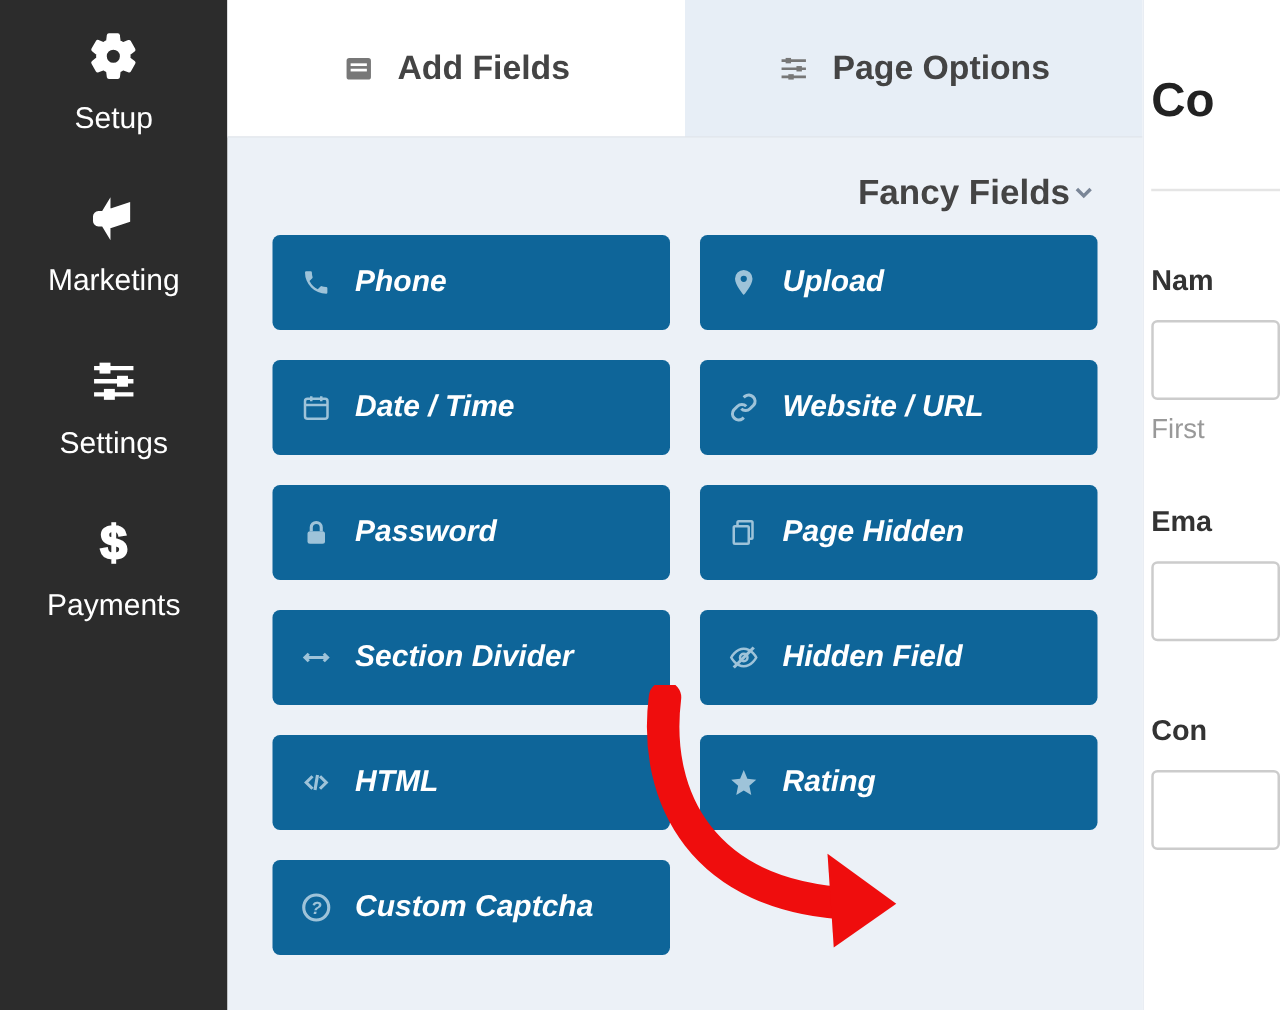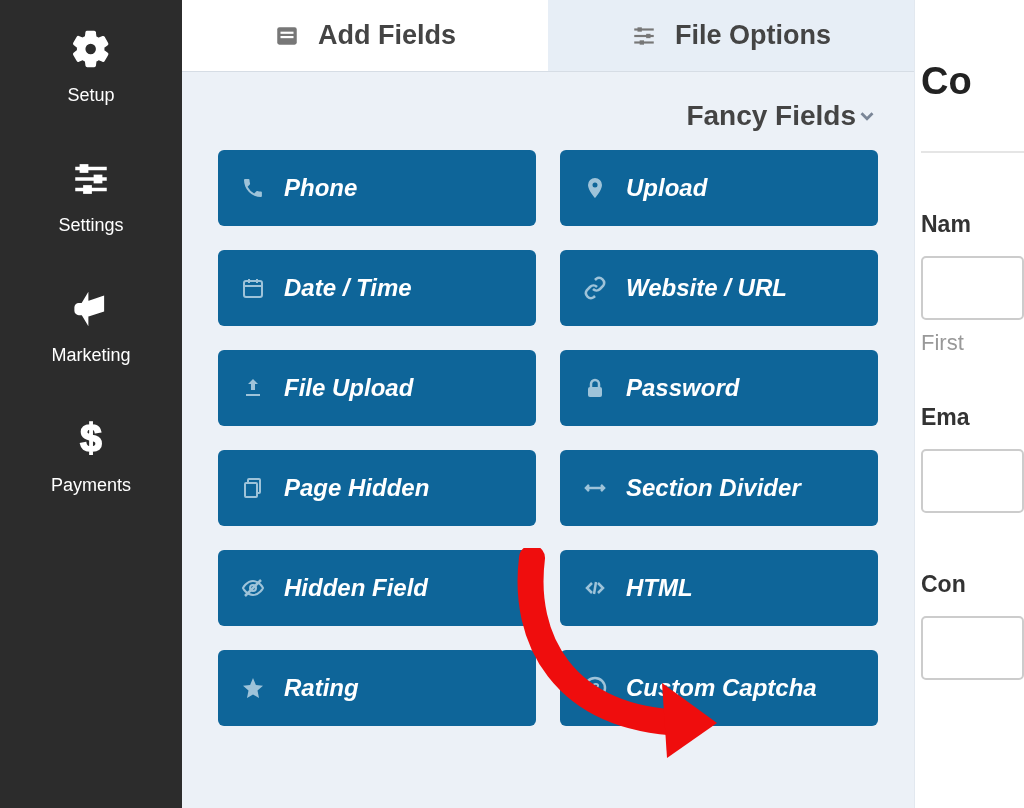--- a/index.html
+++ b/index.html
@@ -5,26 +5,26 @@
   * { margin: 0; padding: 0; box-sizing: border-box; }
   html, body { width: 1024px; height: 808px; overflow: hidden; font-family: -apple-system, Helvetica, Arial, sans-serif; }
   body { display: flex; }
 
   
   .sidebar { width: 182px; height: 100%; background: #2c2c2c; display: flex; flex-direction: column; }
   .sidebar-item { height: 130px; display: flex; flex-direction: column; align-items: center; justify-content: center; color: #fff; cursor: pointer; }
   .sidebar-item.active { background: #e27730; }
   .sidebar-item .sb-ico { width: 48px; height: 48px; display: flex; align-items: center; justify-content: center; }
   .sidebar-item .sb-ico svg { width: 42px; height: 42px; fill: #fff; stroke: #fff; }
-  .sidebar-item .sb-label { margin-top: 12px; font-size: 18px; font-weight: 400; }
+  .sidebar-item .sb-label { margin-top: 12px; font-size: 24px; font-weight: 400; }
 
   
   .panel { flex: 1; height: 100%; background: #ecf1f7; display: flex; flex-direction: column; position: relative; overflow: hidden; }
 
-  .tabs { display: flex; height: 72px; border-bottom: 1px solid #d6dde5; background: #fff; }
+  .tabs { display: flex; height: 110px; border-bottom: 1px solid #d6dde5; background: #fff; }
   .tab { flex: 1; display: flex; align-items: center; justify-content: center; gap: 18px; font-size: 27px; font-weight: 600; color: #444; cursor: pointer; background: #fff; }
   .tab .tb-ico { width: 26px; height: 26px; display: flex; align-items: center; justify-content: center; }
   .tab .tb-ico svg { width: 26px; height: 26px; fill: #777; }
   .tab.inactive { background: #e7eef6; color: #444; }
   .tab.inactive .tb-ico svg { fill: #777; }
 
   .section-header { display: flex; align-items: center; justify-content: flex-end; padding: 28px 36px 18px 36px; }
   .section-title { font-size: 28px; font-weight: 700; color: #444; }
   .chev { width: 22px; height: 22px; }
   .chev svg { width: 22px; height: 22px; stroke: #7a8697; fill: none; stroke-width: 3; }
@@ -125,38 +125,38 @@
           <path d="M19.14,12.94a7.07,7.07,0,0,0,.05-.94,7.07,7.07,0,0,0-.05-.94l2.11-1.65a.5.5,0,0,0,.12-.64l-2-3.46a.5.5,0,0,0-.61-.22l-2.49,1a7,7,0,0,0-1.62-.94L14.3,2.5A.5.5,0,0,0,13.81,2H9.81a.5.5,0,0,0-.49.42L9,5.07a7,7,0,0,0-1.62.94l-2.49-1a.5.5,0,0,0-.61.22l-2,3.46a.5.5,0,0,0,.12.64L4.5,11a7.07,7.07,0,0,0-.05.94,7.07,7.07,0,0,0,.05.94L2.39,14.57a.5.5,0,0,0-.12.64l2,3.46a.5.5,0,0,0,.61.22l2.49-1a7,7,0,0,0,1.62.94l.35,2.65a.5.5,0,0,0,.49.42h4a.5.5,0,0,0,.49-.42l.35-2.65a7,7,0,0,0,1.62-.94l2.49,1a.5.5,0,0,0,.61-.22l2-3.46a.5.5,0,0,0-.12-.64ZM11.81,15.5A3.5,3.5,0,1,1,15.31,12,3.5,3.5,0,0,1,11.81,15.5Z"></path>
         </svg>
     </span>
     <span class="sb-label">Setup</span>
   </div>
 
 
   <div class="sidebar-item">
     <span class="sb-ico">
       <svg viewBox="0 0 24 24">
+          <path d="M3 11v2a2 2 0 0 0 2 2h2l3 5v-4l9-3V5l-9 3V4L7 9H5a2 2 0 0 0-2 2z"></path>
+        </svg>
+    </span>
+    <span class="sb-label">Marketing</span>
+  </div>
+
+  <div class="sidebar-item">
+    <span class="sb-ico">
+      <svg viewBox="0 0 24 24">
           <line x1="3" y1="6" x2="21" y2="6" stroke="#fff" stroke-width="2"></line>
           <rect x="6" y="4" width="4" height="4" fill="#fff"></rect>
           <line x1="3" y1="12" x2="21" y2="12" stroke="#fff" stroke-width="2"></line>
           <rect x="14" y="10" width="4" height="4" fill="#fff"></rect>
           <line x1="3" y1="18" x2="21" y2="18" stroke="#fff" stroke-width="2"></line>
           <rect x="8" y="16" width="4" height="4" fill="#fff"></rect>
         </svg>
     </span>
     <span class="sb-label">Settings</span>
-  </div>
-
-  <div class="sidebar-item">
-    <span class="sb-ico">
-      <svg viewBox="0 0 24 24">
-          <path d="M3 11v2a2 2 0 0 0 2 2h2l3 5v-4l9-3V5l-9 3V4L7 9H5a2 2 0 0 0-2 2z"></path>
-        </svg>
-    </span>
-    <span class="sb-label">Marketing</span>
   </div>
 
   <div class="sidebar-item">
     <span class="sb-ico">
       <svg viewBox="0 0 24 24">
           <text x="12" y="19" text-anchor="middle" font-size="22" font-weight="bold" fill="#fff">$</text>
         </svg>
     </span>
     <span class="sb-label">Payments</span>
   </div>
@@ -180,21 +180,21 @@
       <span class="tb-ico">
         <svg viewBox="0 0 24 24">
             <line x1="3" y1="6" x2="21" y2="6" stroke="#777" stroke-width="2"></line>
             <rect x="6" y="4" width="4" height="4" fill="#777"></rect>
             <line x1="3" y1="12" x2="21" y2="12" stroke="#777" stroke-width="2"></line>
             <rect x="14" y="10" width="4" height="4" fill="#777"></rect>
             <line x1="3" y1="18" x2="21" y2="18" stroke="#777" stroke-width="2"></line>
             <rect x="8" y="16" width="4" height="4" fill="#777"></rect>
           </svg>
       </span>
-      <span>File Options</span>
+      <span>Page Options</span>
     </div>
   </div>
 
   <div class="section-header">
     <span class="section-title">Fancy Fields</span>
     <span class="chev">
       <svg viewBox="0 0 24 24">
           <polyline points="6 9 12 15 18 9"></polyline>
         </svg>
     </span>
@@ -234,28 +234,20 @@
 
     <div class="field-btn">
       <span class="fb-ico">
           <svg viewBox="0 0 24 24">
             <path d="M10 13a5 5 0 0 0 7 0l3-3a5 5 0 0 0-7-7l-1 1M14 11a5 5 0 0 0-7 0l-3 3a5 5 0 0 0 7 7l1-1" fill="none" stroke="#cfe3ef" stroke-width="2.5"></path>
           </svg>
         </span>
       <span>Website / URL</span>
     </div>
 
-    <div class="field-btn">
-      <span class="fb-ico">
-          <svg viewBox="0 0 24 24">
-            <path d="M12 3l5 5h-3v6h-4V8H7zM5 18h14v2H5z"></path>
-          </svg>
-        </span>
-      <span>File Upload</span>
-    </div>
 
     <div class="field-btn">
       <span class="fb-ico">
           <svg viewBox="0 0 24 24">
             <rect x="5" y="11" width="14" height="10" rx="2"></rect>
             <path d="M8 11V8a4 4 0 0 1 8 0v3" fill="none" stroke="#cfe3ef" stroke-width="2.5"></path>
           </svg>
         </span>
       <span>Password</span>
     </div>

